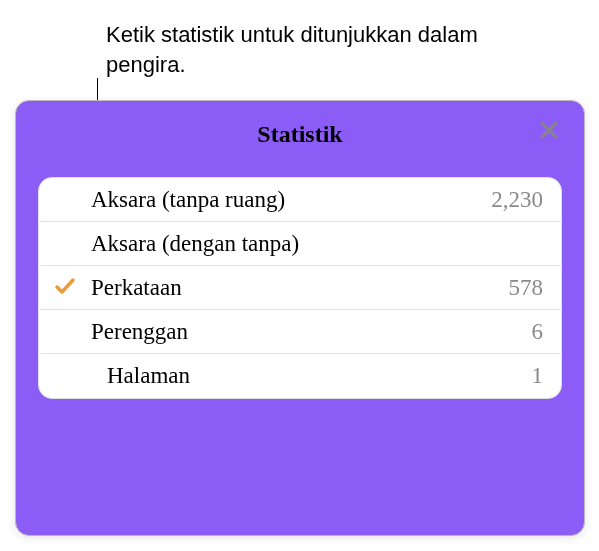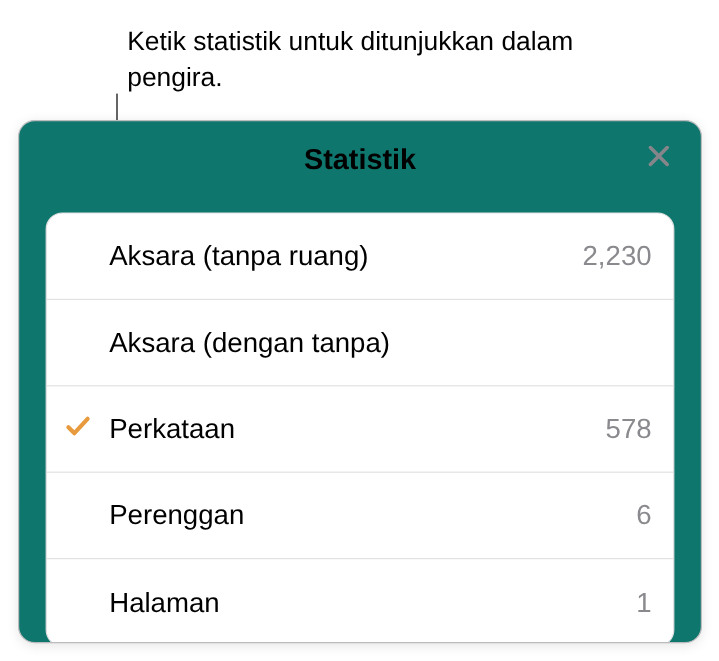--- a/index.html
+++ b/index.html
@@ -32,25 +32,26 @@
       top: 78px;
       left: 97px;
       height: 269px;
     }
     .panel {
       position: absolute;
       top: 100px;
       left: 15px;
       width: 570px;
       height: 436px;
-      background: #0f766e;
+      background: #8b5cf6;
       border: 1px solid #bcbcbe;
       border-radius: 14px;
       box-shadow: 0 2px 10px rgba(0,0,0,0.1);
       overflow: hidden;
+      font-family: Liberation Serif, serif;
     }
     .panel-header {
       position: relative;
       height: 66px;
       display: flex;
       align-items: center;
       justify-content: center;
     }
     .panel-title {
       font-size: 24px;
@@ -75,26 +76,27 @@
     .list-container {
       margin: 10px 22px 0 22px;
       background: #ffffff;
       border-radius: 14px;
       overflow: hidden;
       border: 1px solid #e0e0e0;
     }
     .list-row {
       display: flex;
       align-items: center;
-      height: 72px;
+      height: 44px;
       border-bottom: 1px solid #e2e2e2;
       padding: 0 18px 0 0;
     }
     .list-row:last-child {
       border-bottom: none;
+      margin-left: 16px;
     }
     .check-col {
       width: 52px;
       display: flex;
       align-items: center;
       justify-content: center;
       flex-shrink: 0;
     }
     .check-icon svg {
       width: 24px;

